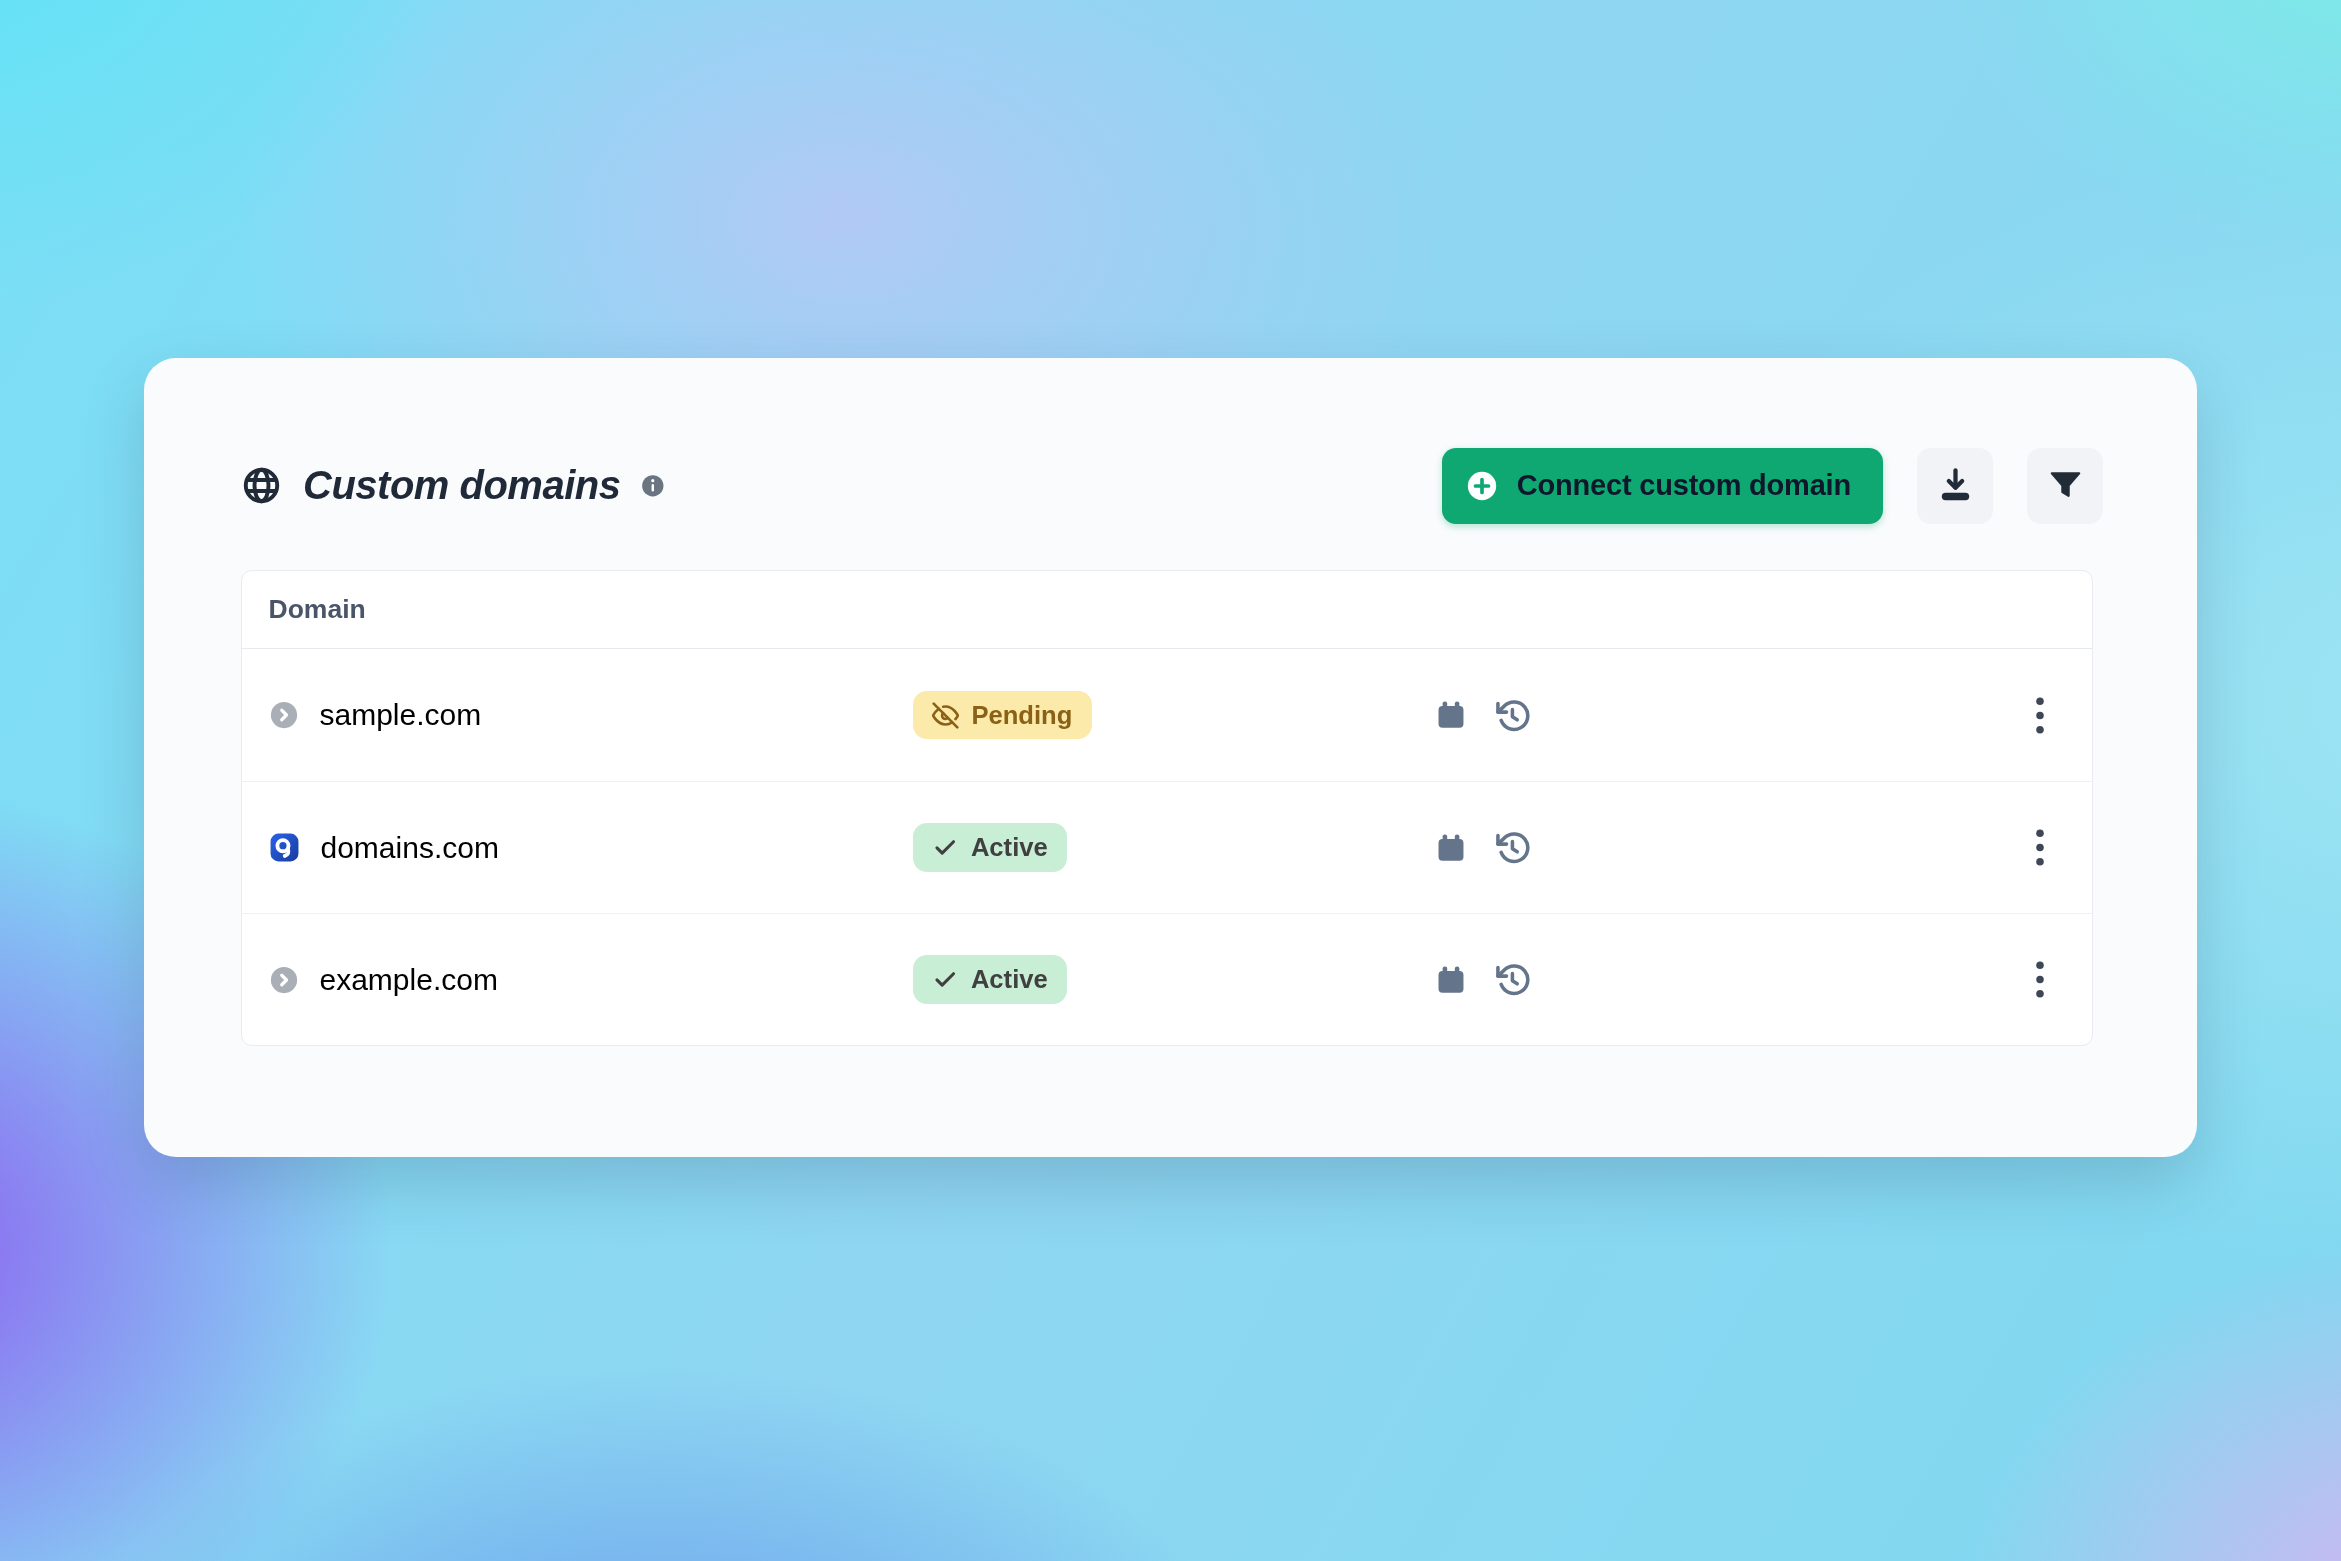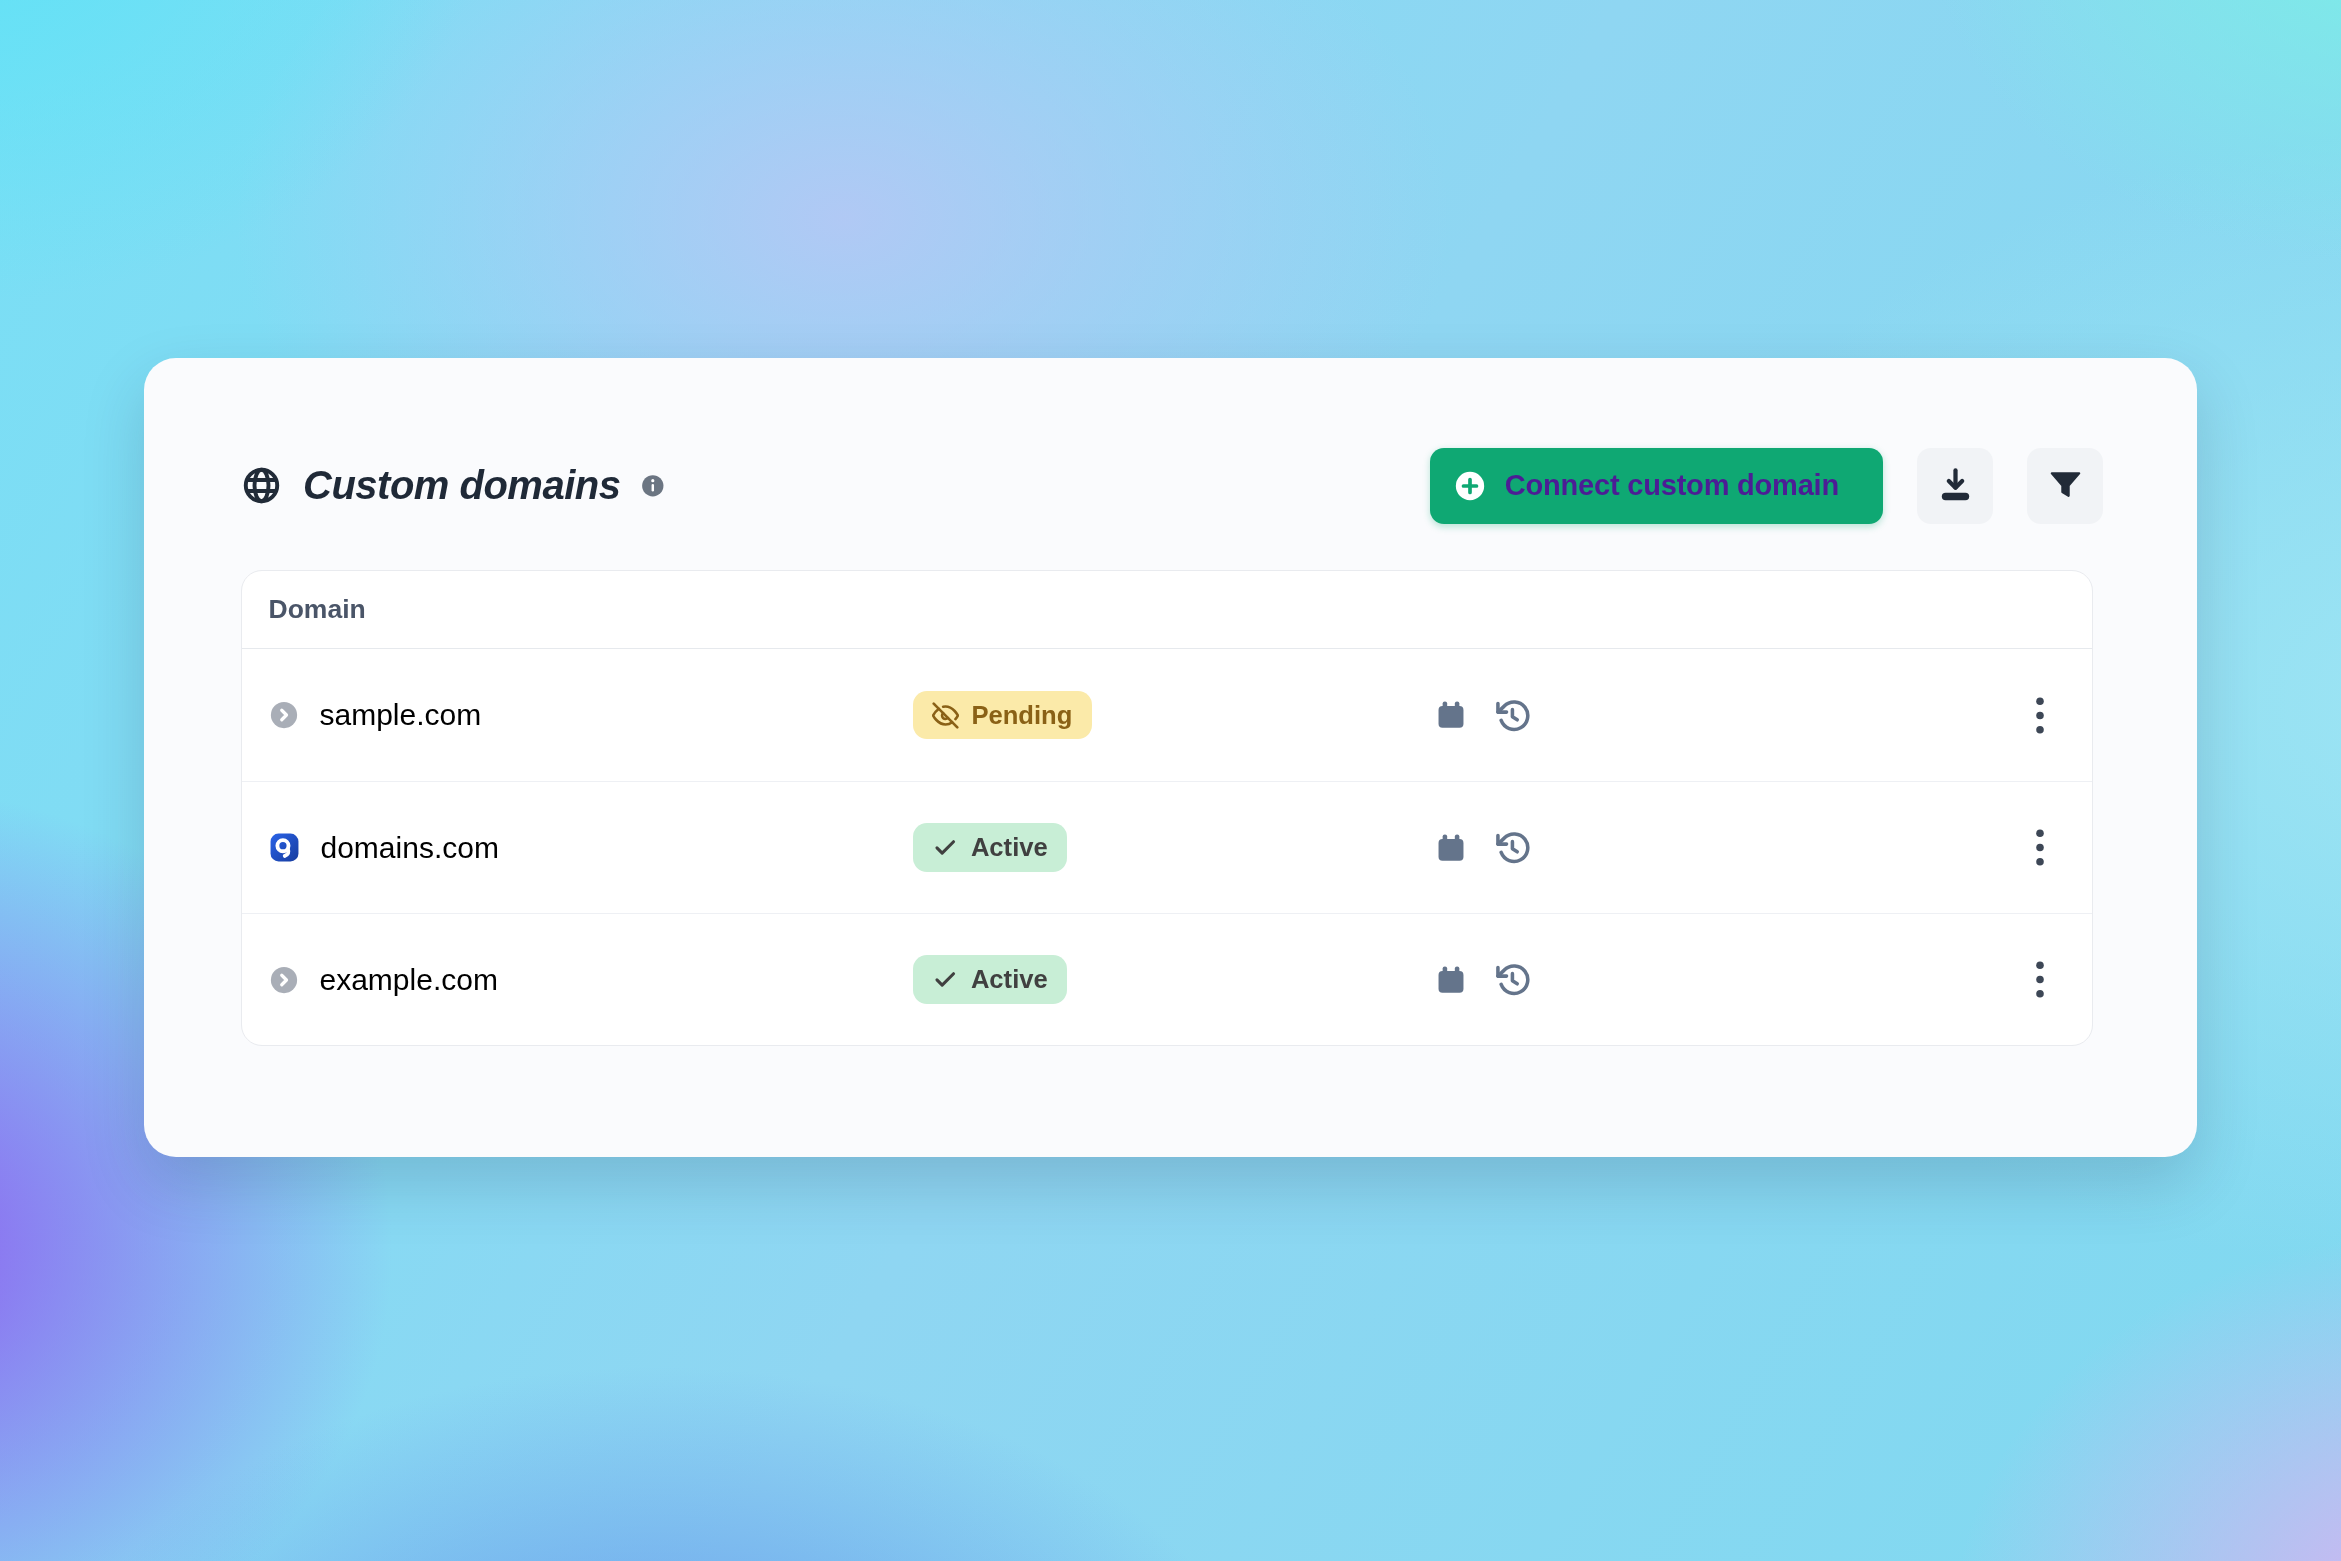--- a/index.html
+++ b/index.html
@@ -29,36 +29,36 @@
   .card-header {
     position:absolute; left:97px; right:94px; top:88px; height:79px;
     display:flex; align-items:center; justify-content:space-between;
   }
   .title-group { display:flex; align-items:center; gap:21px;font-style:italic; }
   .page-title { font-size:40px; font-weight:700; color:#1f2937; letter-spacing:-0.5px; }
   .info-badge { display:flex; align-items:center; margin-left:-1.8px; cursor:pointer; }
 
   .actions-group { display:flex; align-items:center; gap:34px; }
   .btn-primary {
-    height:76px; padding:0 44px 0 23px; border:none; border-radius:14px;
-    background:#0fa873; color:#4c1d95; font-family:inherit;
+    height:76px; padding:0 32px 0 23px; border:none; border-radius:14px;
+    background:#0fa873; color:#0f172a; font-family:inherit;
     font-size:29px; font-weight:600; letter-spacing:-0.2px;
     display:flex; align-items:center; gap:17.7px; cursor:pointer;
     box-shadow:0 2.6px 7px rgba(15,168,115,.28);
   }
   .btn-icon {
     width:76px; height:76px; border:none; border-radius:14px;
     background:#f1f3f6; display:flex; align-items:center; justify-content:center;
     cursor:pointer;
   }
 
   
   .domains-table {
     position:absolute; left:97px; top:212px; width:1852px;
-    background:#ffffff; border:1.3px solid #e9ebef; border-radius:21px;
+    background:#ffffff; border:1.3px solid #e9ebef; border-radius:11px;
     overflow:hidden;
   }
   .tgrid { display:grid; grid-template-columns:671px 521px 155px 1fr 104px; align-items:center; }
   .thead { height:78px; border-bottom:1.3px solid #e6e9ed; }
   .th { font-size:26.5px; font-weight:700; color:#4a5568; }
   .th-domain { padding-left:26.5px; }
 
   .trow { height:132px; }
   .trow + .trow { border-top:1.3px solid #eef0f4; }
 

